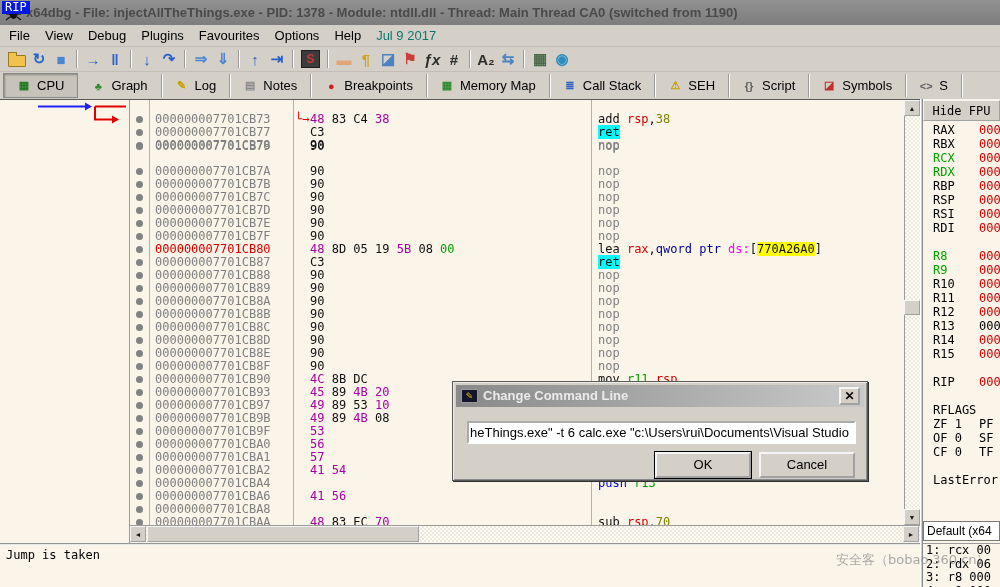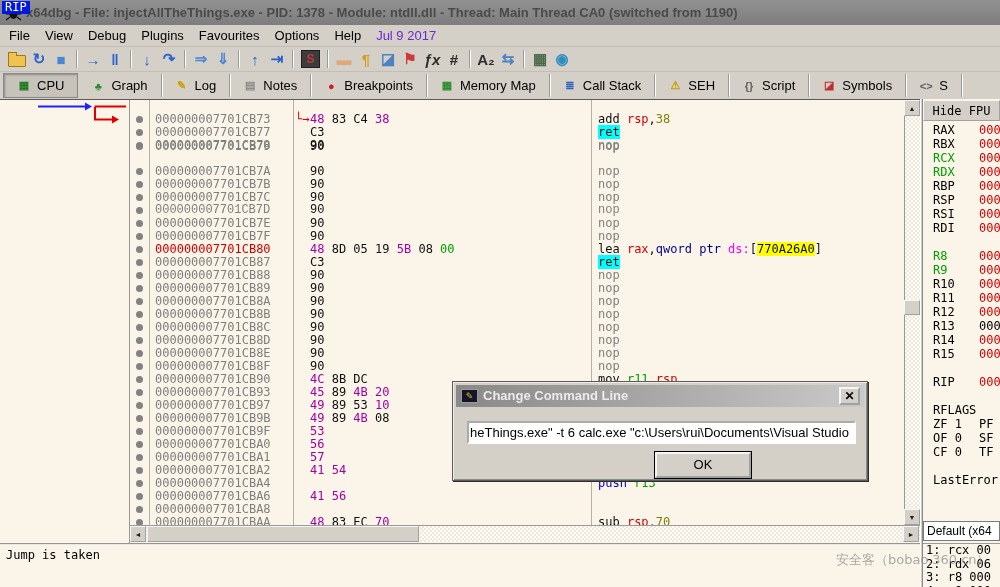--- a/index.html
+++ b/index.html
@@ -6,21 +6,21 @@
   body{width:1000px;height:587px;position:relative;overflow:hidden;background:#D4D0C8;
        font-family:"Liberation Sans",sans-serif;-webkit-font-smoothing:none}
   
   .titlebar{position:absolute;left:0;top:0;width:1000px;height:25px;
     background:linear-gradient(#919191,#7d7d7d);color:#4a4a4a;font-weight:bold;font-size:13px;
     line-height:25px;white-space:nowrap;box-sizing:border-box;padding-left:26px}
   .bug{position:absolute;left:5px;top:4px;width:17px;height:17px}
   .menubar{position:absolute;left:0;top:25px;width:1000px;height:22px;background:#D4D0C8;
     display:flex;align-items:center;gap:15px;padding-left:9px;box-sizing:border-box;
     font-size:13px;border-bottom:1px solid #c2beb6}
-  .menu-date{color:#6d28d9}
+  .menu-date{color:#0f766e}
   .toolbar{position:absolute;left:0;top:47px;width:1000px;height:25px;background:#D4D0C8;
     display:flex;align-items:center;padding-left:6px;box-sizing:border-box;border-bottom:1px solid #c2beb6}
   .tbtn{width:22px;height:20px;display:flex;align-items:center;justify-content:center;
     font-size:15px;font-weight:bold;cursor:default}
   .tbtn.boxed{width:17px;height:16px;background:#3c3c3c;border:1px solid #1e1e1e;font-size:12px;margin:0 3px}
   .tsep{width:0;height:18px;border-left:1px solid #9a9a9a;border-right:1px solid #ffffff;margin:0 4px}
   .folder{width:16px;height:10px;background:#f2c24e;border:1px solid #9a7a20;border-radius:1px;position:relative;margin-top:4px}
   .folder::before{content:"";position:absolute;top:-4px;left:-1px;width:7px;height:3px;background:#f2c24e;border:1px solid #9a7a20;border-bottom:none}
   .tabbar{position:absolute;left:0;top:72px;width:1000px;height:27px;background:#D4D0C8;
     display:flex;align-items:center;padding-left:3px;box-sizing:border-box;overflow:hidden}
@@ -213,21 +213,21 @@
 <div class="colsep" style="left:293px"></div>
 <div class="colsep" style="left:591px"></div>
 <div id="rows">
     <div class="drow" style="top: 13px;"><span class="dot"></span><span class="addr">000000007701CB73</span><span class="bytes"><span class="pre">└→</span><span style="color: rgb(164, 0, 164);">48</span><span style="color: rgb(16, 16, 16);"> 83</span><span style="color: rgb(16, 16, 16);"> C4</span><span style="color: rgb(164, 0, 164);"> 38</span></span><span class="instr"><span style="color: rgb(16, 16, 16);">add </span><span style="color: rgb(212, 0, 0);">rsp</span><span style="color: rgb(16, 16, 16);">,</span><span style="color: rgb(128, 128, 0);">38</span></span></div>
     <div class="drow" style="top: 26px;"><span class="dot"></span><span class="addr">000000007701CB77</span><span class="bytes"><span style="color: rgb(16, 16, 16);">C3</span></span><span class="instr"><span style="color: rgb(16, 16, 16); background: rgb(0, 255, 255);">ret</span></span></div>
     <div class="drow" style="top: 39px;"><span class="dot"></span><span class="addr">000000007701CB78</span><span class="bytes"><span style="color: rgb(16, 16, 16);">90</span></span><span class="instr"><span style="color: rgb(128, 128, 128);">nop</span></span></div>
     <div class="drow" style="top: 40px;"><span class="dot"></span><span class="addr">000000007701CB79</span><span class="bytes"><span style="color: rgb(16, 16, 16);">90</span></span><span class="instr"><span style="color: rgb(128, 128, 128);">nop</span></span></div>
     <div class="drow" style="top: 65px;"><span class="dot"></span><span class="addr">000000007701CB7A</span><span class="bytes"><span style="color: rgb(16, 16, 16);">90</span></span><span class="instr"><span style="color: rgb(128, 128, 128);">nop</span></span></div>
     <div class="drow" style="top: 78px;"><span class="dot"></span><span class="addr">000000007701CB7B</span><span class="bytes"><span style="color: rgb(16, 16, 16);">90</span></span><span class="instr"><span style="color: rgb(128, 128, 128);">nop</span></span></div>
     <div class="drow" style="top: 91px;"><span class="dot"></span><span class="addr">000000007701CB7C</span><span class="bytes"><span style="color: rgb(16, 16, 16);">90</span></span><span class="instr"><span style="color: rgb(128, 128, 128);">nop</span></span></div>
-    <div class="drow" style="top: 104px; font-family: Liberation Mono, monospace;"><span class="dot"></span><span class="addr">000000007701CB7D</span><span class="bytes"><span style="color: rgb(16, 16, 16);">90</span></span><span class="instr"><span style="color: rgb(128, 128, 128);">nop</span></span></div>
+    <div class="drow" style="top: 104px;"><span class="dot"></span><span class="addr">000000007701CB7D</span><span class="bytes"><span style="color: rgb(16, 16, 16);">90</span></span><span class="instr"><span style="color: rgb(128, 128, 128);">nop</span></span></div>
     <div class="drow" style="top: 117px;"><span class="dot"></span><span class="addr">000000007701CB7E</span><span class="bytes"><span style="color: rgb(16, 16, 16);">90</span></span><span class="instr"><span style="color: rgb(128, 128, 128);">nop</span></span></div>
     <div class="drow" style="top: 130px;"><span class="dot"></span><span class="addr">000000007701CB7F</span><span class="bytes"><span style="color: rgb(16, 16, 16);">90</span></span><span class="instr"><span style="color: rgb(128, 128, 128);">nop</span></span></div>
     <div class="drow" style="top: 143px;"><span class="dot"></span><span class="addr ared">000000007701CB80</span><span class="bytes"><span style="color: rgb(164, 0, 164);">48</span><span style="color: rgb(16, 16, 16);"> 8D</span><span style="color: rgb(16, 16, 16);"> 05</span><span style="color: rgb(16, 16, 16);"> 19</span><span style="color: rgb(164, 0, 164);"> 5B</span><span style="color: rgb(16, 16, 16);"> 08</span><span style="color: rgb(0, 160, 0);"> 00</span></span><span class="instr"><span style="color: rgb(16, 16, 16);">lea </span><span style="color: rgb(212, 0, 0);">rax</span><span style="color: rgb(16, 16, 16);">,</span><span style="color: rgb(0, 0, 144);">qword ptr </span><span style="color: rgb(255, 0, 255);">ds:</span><span style="color: rgb(16, 16, 16);">[</span><span style="color: rgb(16, 16, 16); background: rgb(255, 255, 0);">770A26A0</span><span style="color: rgb(16, 16, 16);">]</span></span></div>
     <div class="drow" style="top: 156px;"><span class="dot"></span><span class="addr">000000007701CB87</span><span class="bytes"><span style="color: rgb(16, 16, 16);">C3</span></span><span class="instr"><span style="color: rgb(16, 16, 16); background: rgb(0, 255, 255);">ret</span></span></div>
     <div class="drow" style="top: 169px;"><span class="dot"></span><span class="addr">000000007701CB88</span><span class="bytes"><span style="color: rgb(16, 16, 16);">90</span></span><span class="instr"><span style="color: rgb(128, 128, 128);">nop</span></span></div>
     <div class="drow" style="top: 182px;"><span class="dot"></span><span class="addr">000000007701CB89</span><span class="bytes"><span style="color: rgb(16, 16, 16);">90</span></span><span class="instr"><span style="color: rgb(128, 128, 128);">nop</span></span></div>
     <div class="drow" style="top: 195px;"><span class="dot"></span><span class="addr">000000007701CB8A</span><span class="bytes"><span style="color: rgb(16, 16, 16);">90</span></span><span class="instr"><span style="color: rgb(128, 128, 128);">nop</span></span></div>
     <div class="drow" style="top: 208px;"><span class="dot"></span><span class="addr">000000007701CB8B</span><span class="bytes"><span style="color: rgb(16, 16, 16);">90</span></span><span class="instr"><span style="color: rgb(128, 128, 128);">nop</span></span></div>
     <div class="drow" style="top: 221px;"><span class="dot"></span><span class="addr">000000007701CB8C</span><span class="bytes"><span style="color: rgb(16, 16, 16);">90</span></span><span class="instr"><span style="color: rgb(128, 128, 128);">nop</span></span></div>
     <div class="drow" style="top: 234px;"><span class="dot"></span><span class="addr">000000007701CB8D</span><span class="bytes"><span style="color: rgb(16, 16, 16);">90</span></span><span class="instr"><span style="color: rgb(128, 128, 128);">nop</span></span></div>
@@ -299,15 +299,16 @@
 </div>
 
 <div class="dialog">
   <div class="dtitle">
     <span class="dicon">✎</span>
     <span>Change Command Line</span>
     <span class="dclose">✕</span>
   </div>
   <input class="dinput" value="heThings.exe&quot; -t 6 calc.exe &quot;c:\Users\rui\Documents\Visual Studio" style="">
   <div class="dbtn ok">OK</div>
+  <div class="dbtn cancel">Cancel</div>
 </div>
 
 <div class="watermark">安全客（bobao.360.cn）</div>
 
 </body></html>

